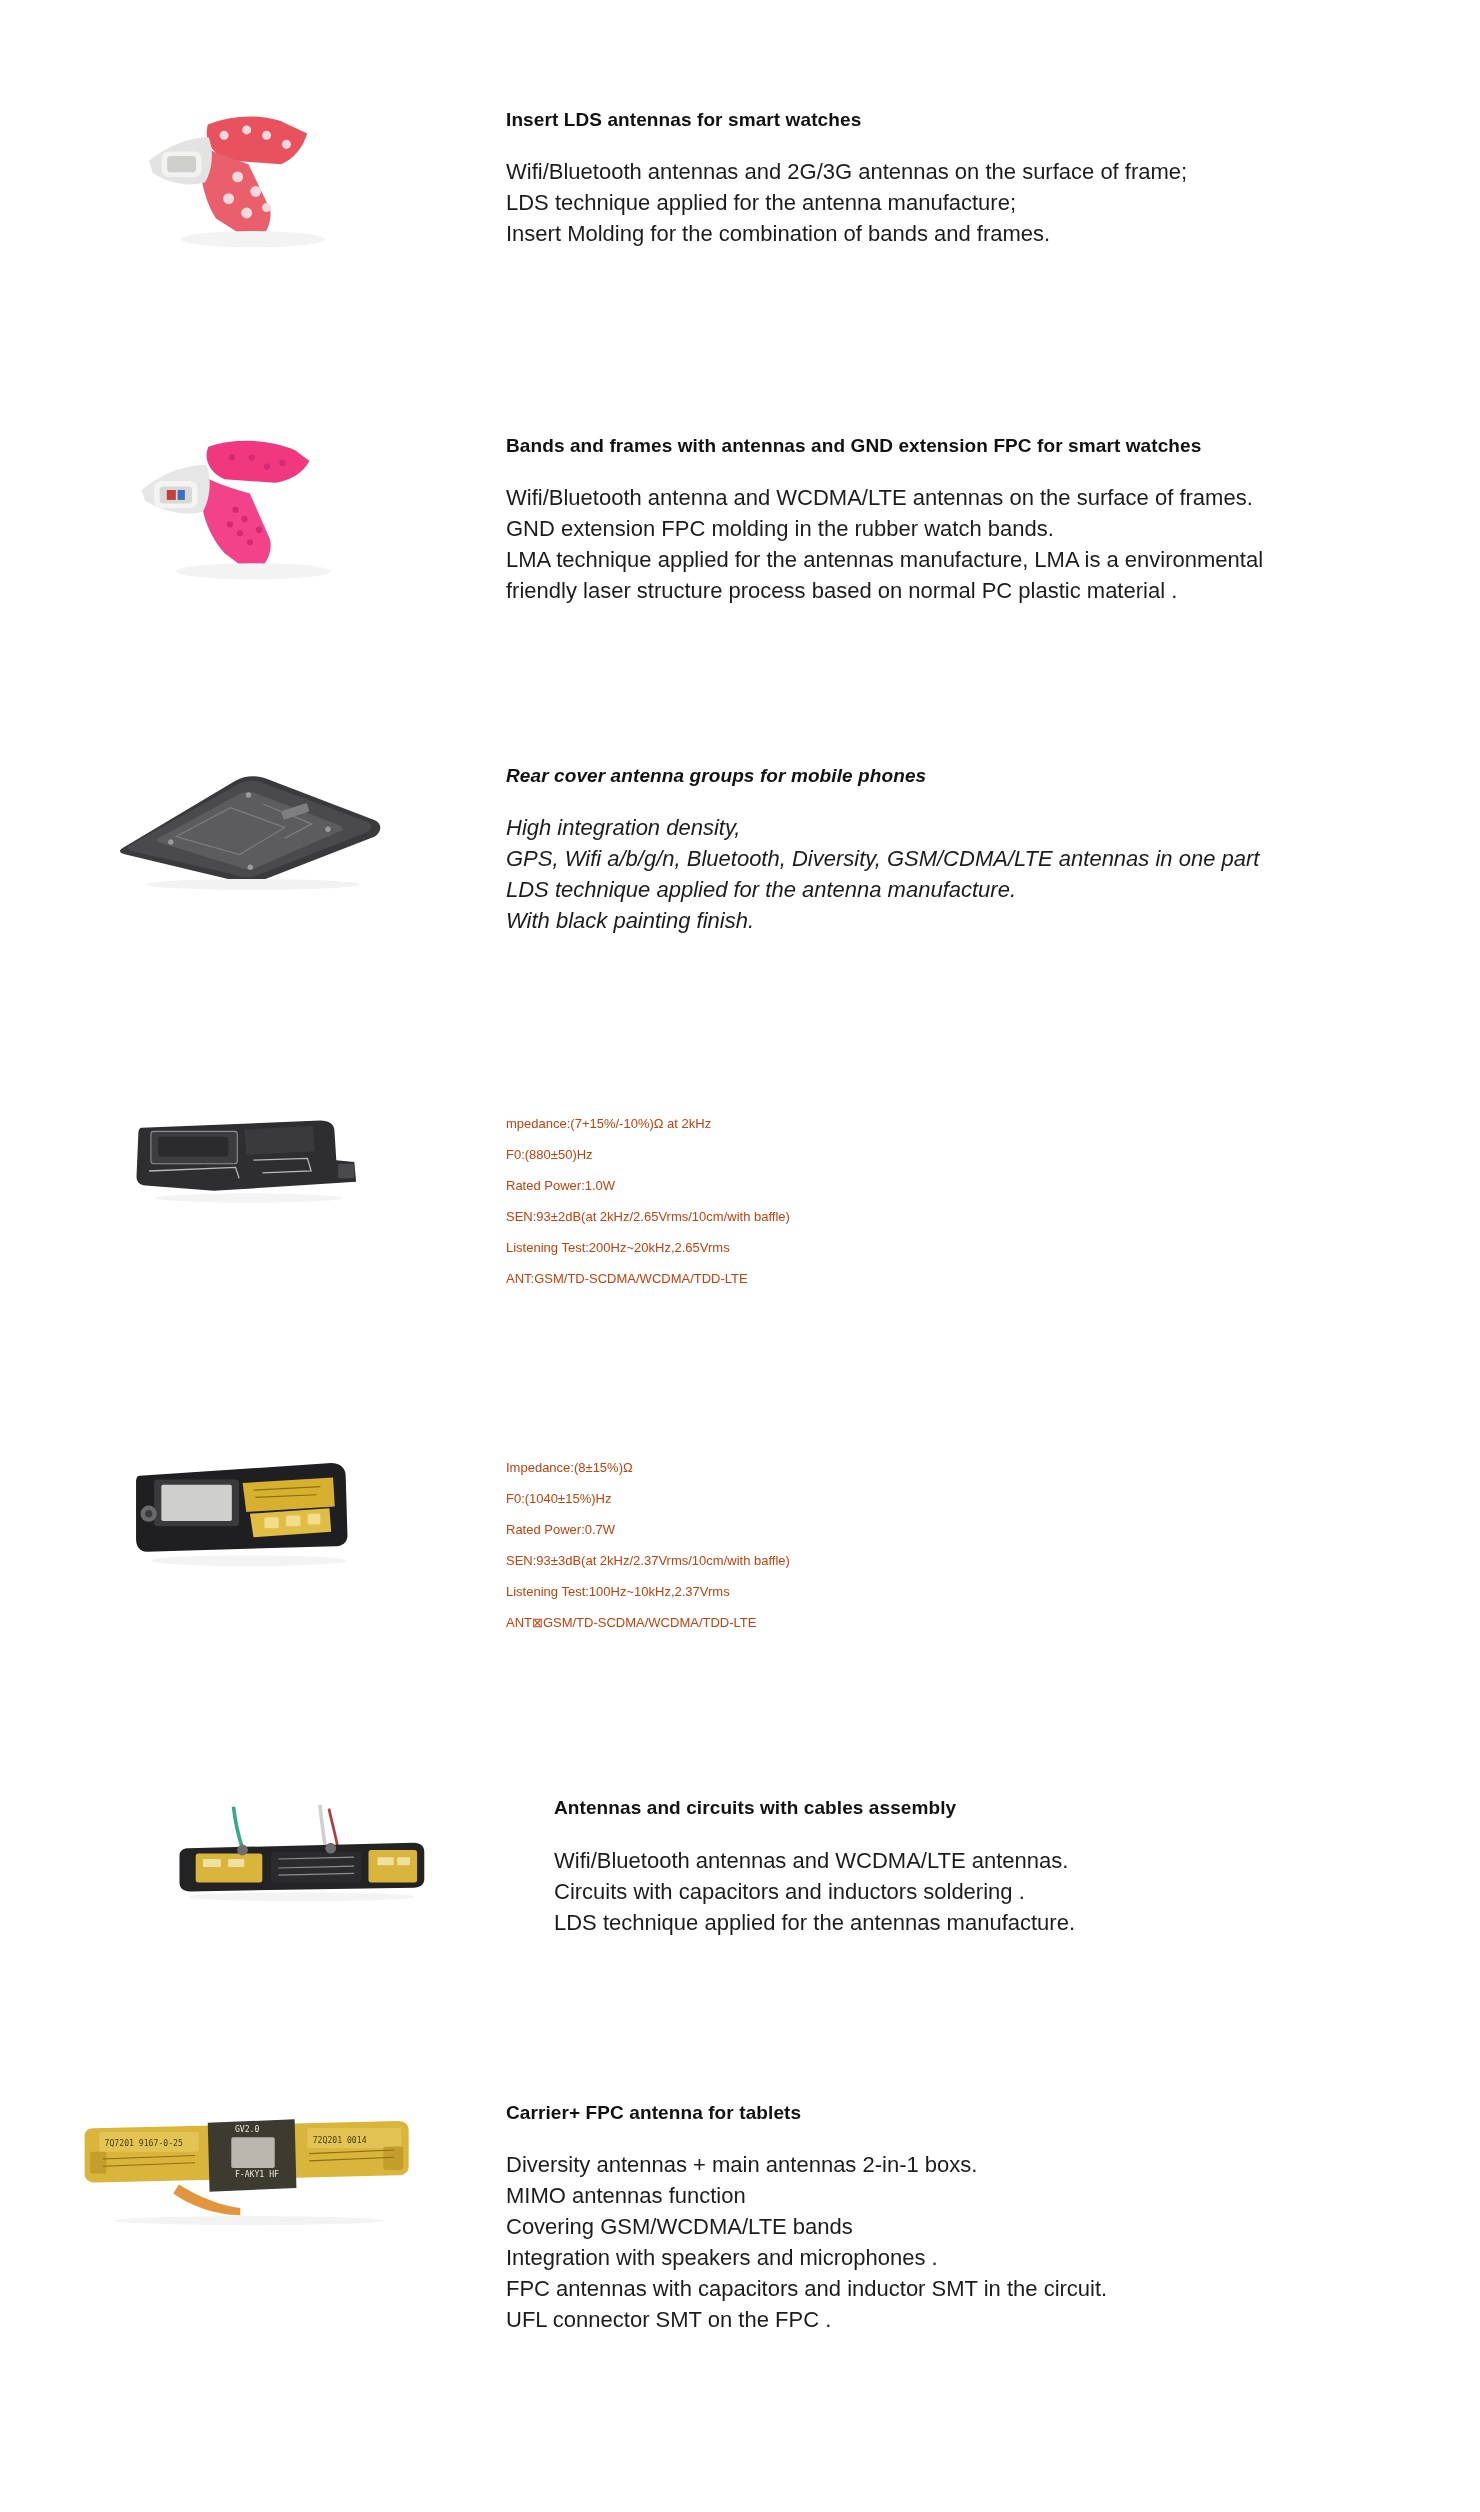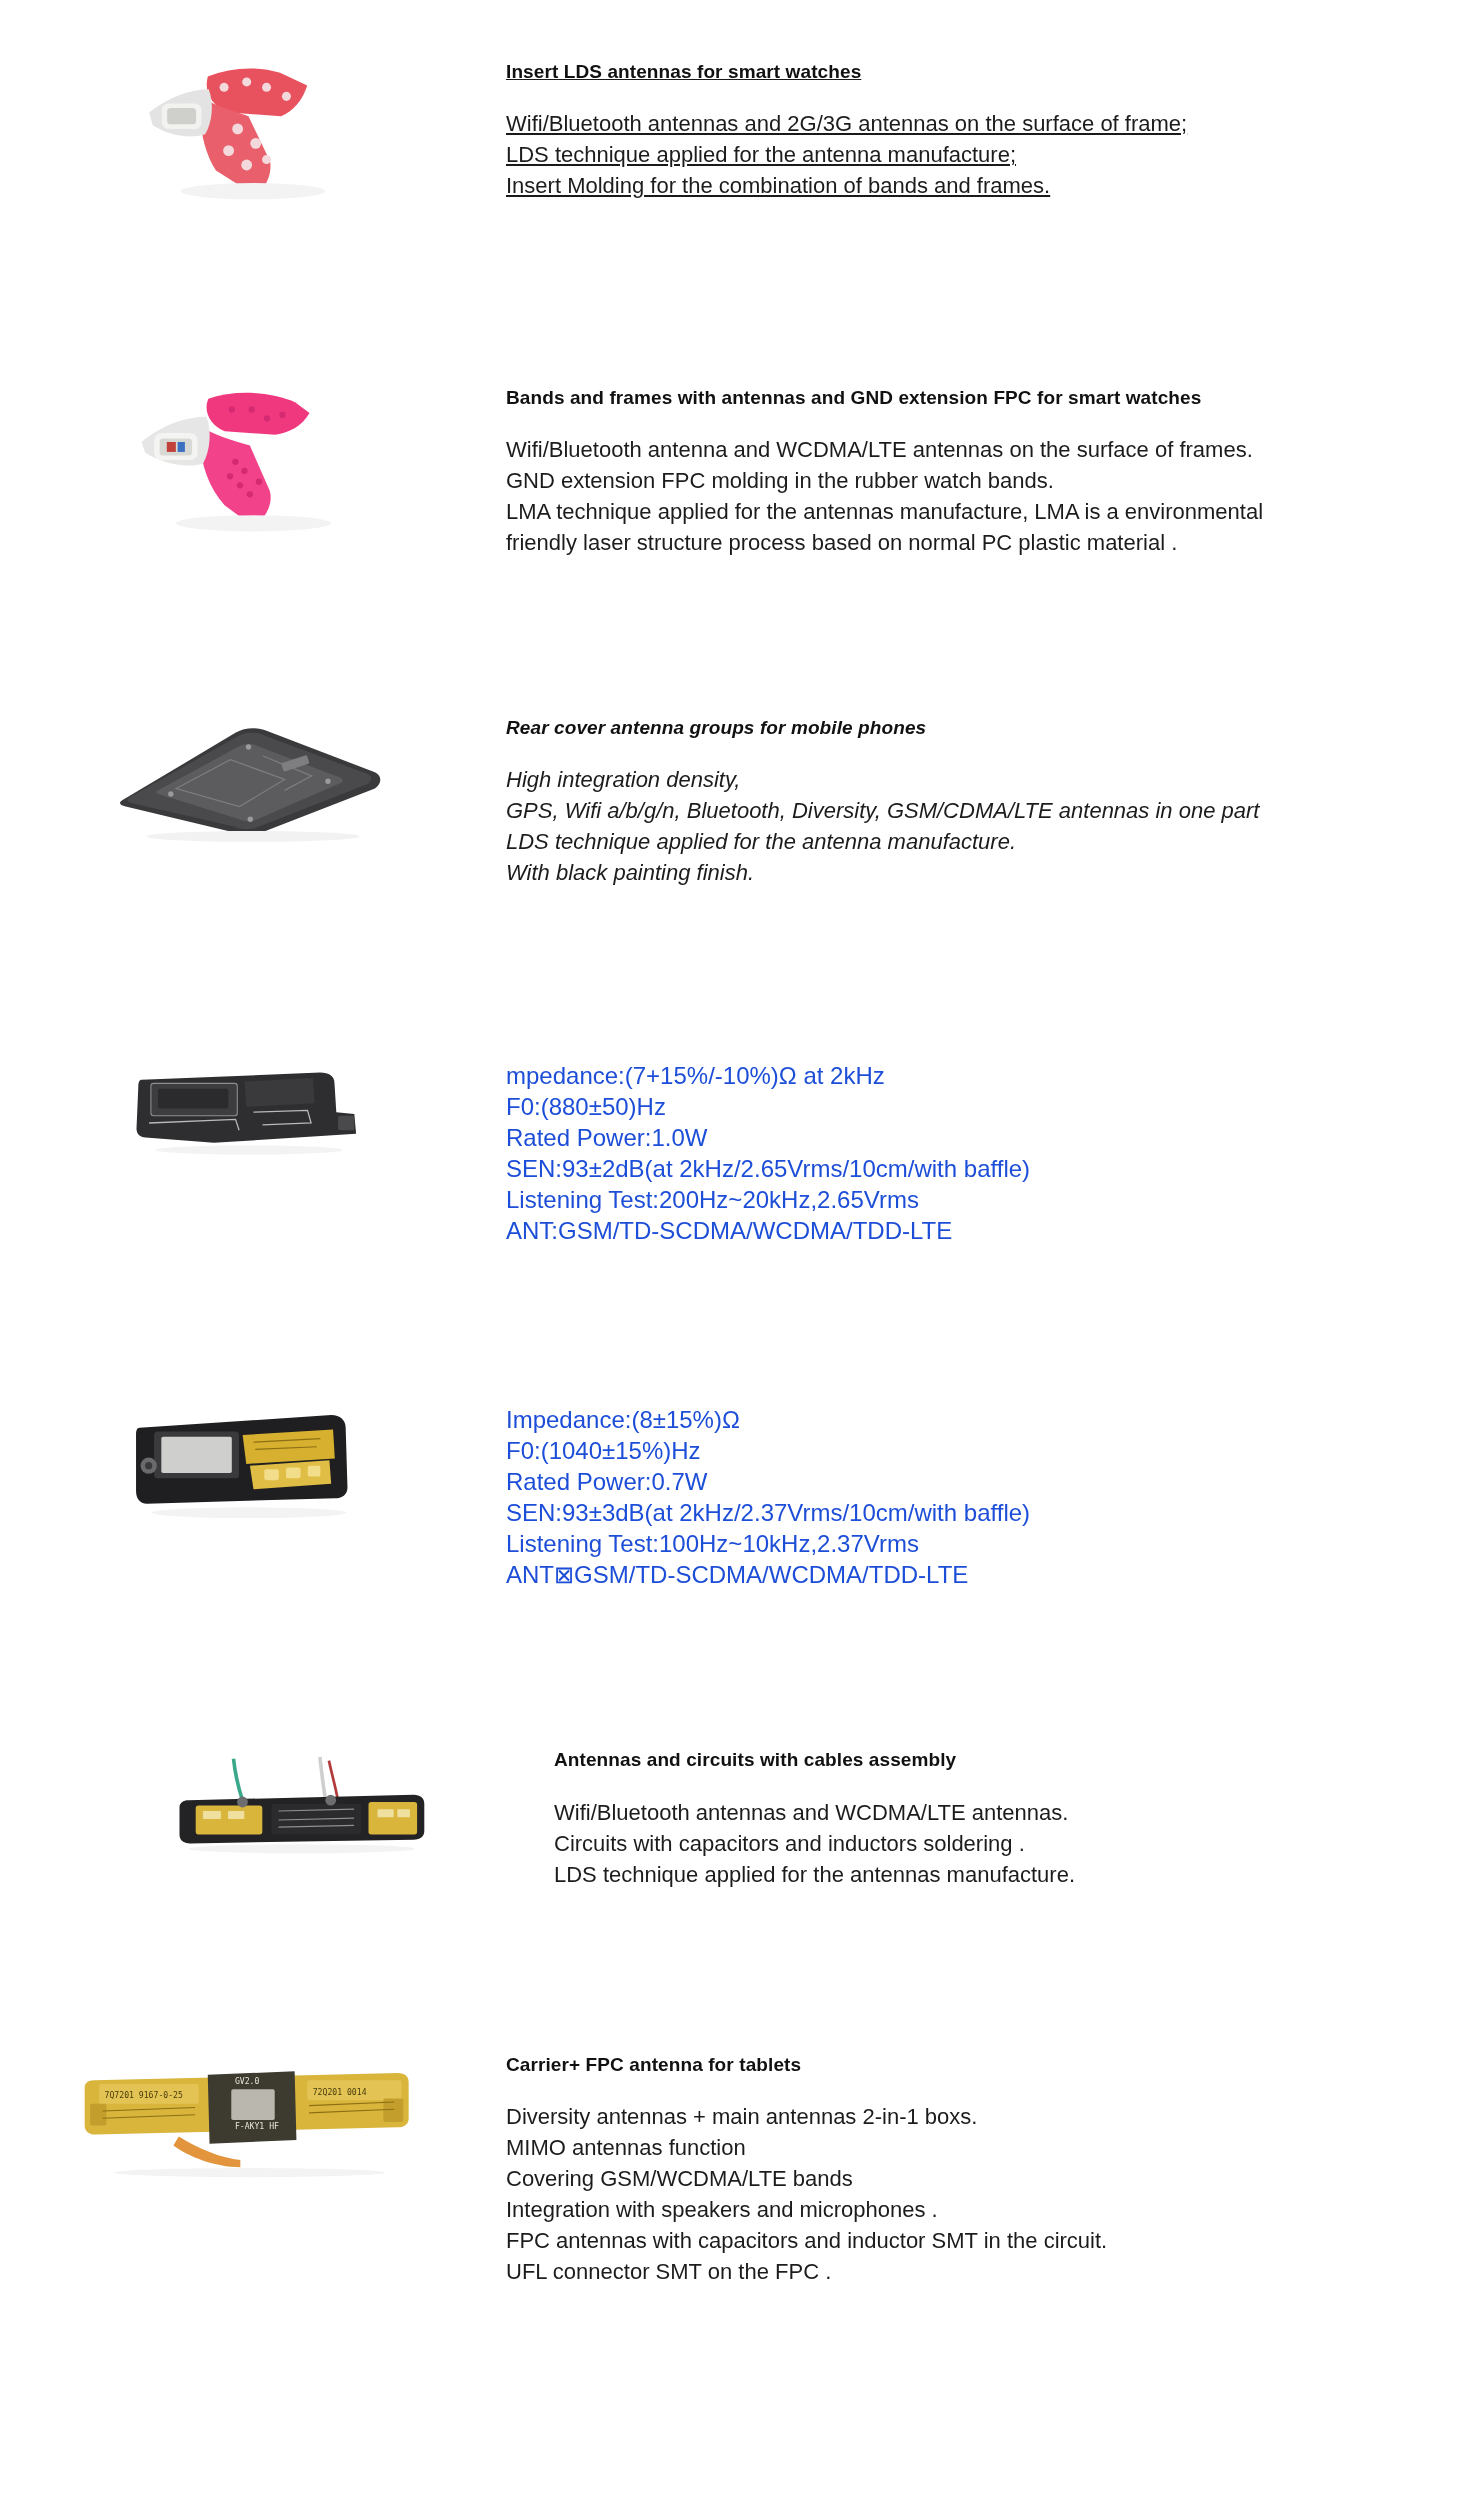--- a/index.html
+++ b/index.html
@@ -52,23 +52,23 @@
     margin: 0 0 23.5px 0;
     line-height: 1.3;
   }
   .body-line {
     font-size: 22px;
     line-height: 31px;
     color: #1c1c1c;
     white-space: pre-wrap;
   }
   .spec-line {
-    font-size: 24px;
+    font-size: 13px;
     line-height: 31px;
-    color: #1d4ed8;
+    color: #c2410c;
   }
 
   
   .ph-watch-red {
     width: 262px; height: 145px;
   }
   .ph-watch-pink {
     width: 271px; height: 149px;
   }
   .ph-rearcover {
@@ -86,21 +86,21 @@
   .ph-carrier {
     width: 362px; height: 127px;
   }
   svg { display: block; }
 </style>
 </head>
 <body>
 
 <div class="page">
 
-  <div class="section" style="padding-top:60px;text-decoration:underline;">
+  <div class="section" style="padding-top:108px;">
     <div class="media">
       <div class="photo ph-watch-red">
         <svg width="262" height="145" viewBox="0 0 290 160" aria-hidden="true">
           <rect x="0" y="0" width="290" height="160" fill="#ffffff"></rect>
           <path d="M95 18 C120 8 150 6 175 14 L205 28 C200 44 190 56 176 62 L120 58 C100 52 90 36 95 18 Z" fill="#e8525f"></path>
           <path d="M88 40 C84 70 90 100 104 122 L148 150 C160 140 166 126 164 112 L140 62 C122 56 100 50 88 40 Z" fill="#e9606c"></path>
           <path d="M30 58 C52 40 76 32 96 32 C102 48 100 68 92 82 C72 88 50 82 34 72 Z" fill="#e3e3e3"></path>
           <rect x="44" y="48" width="44" height="28" rx="7" fill="#f2f2f0"></rect>
           <rect x="50" y="53" width="32" height="18" rx="4" fill="#cfcfcb"></rect>
           <circle cx="128" cy="76" r="6" fill="#f4d9dc"></circle>

